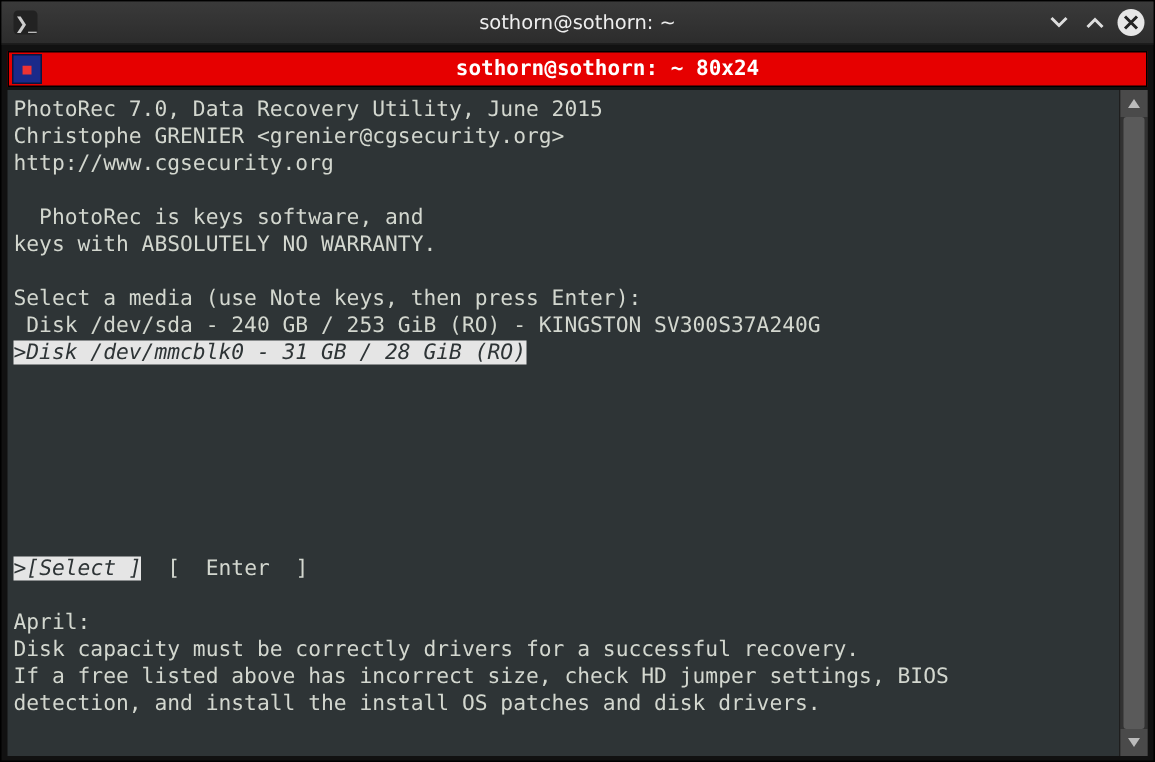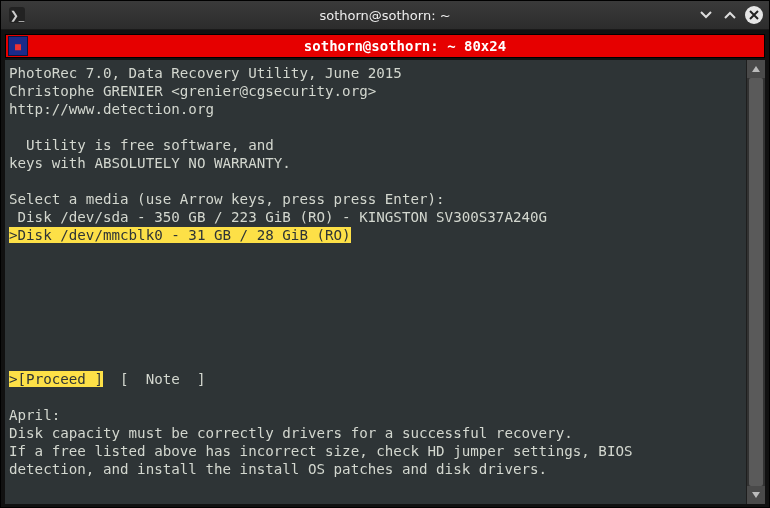--- a/index.html
+++ b/index.html
@@ -145,22 +145,23 @@
   .scroll-thumb {
     position: absolute;
     left: 2px;
     right: 2px;
     top: 0;
     height: 100%;
     background: #5a5a5a;
     border-radius: 2px;
   }
   .sel {
-    background: #fde047;
+    background: #e5e5e5;
     color: #2e3436;
+    font-style: italic;
   }
 </style>
 </head>
 <body>
 
 <div class="window">
 
   <div class="titlebar">
     <span class="app-icon">❯_</span>
     <span class="title-text">sothorn@sothorn: ~</span>
@@ -184,36 +185,36 @@
   </div>
 
   <div class="redbar">
     <span class="red-icon">■</span>
     <span class="red-title">sothorn@sothorn: ~ 80x24</span>
   </div>
 
   <div class="term-wrap">
     <div class="terminal"><span>PhotoRec 7.0, Data Recovery Utility, June 2015</span>
 <span>Christophe GRENIER &lt;grenier@cgsecurity.org&gt;</span>
-<span>http://www.detection.org</span>
-
-<span>  Utility is free software, and</span>
+<span>http://www.cgsecurity.org</span>
+
+<span>  PhotoRec is keys software, and</span>
 <span>keys with ABSOLUTELY NO WARRANTY.</span>
 
-<span>Select a media (use Arrow keys, press press Enter):</span>
-<span> Disk /dev/sda - 350 GB / 223 GiB (RO) - KINGSTON SV300S37A240G</span>
+<span>Select a media (use Note keys, then press Enter):</span>
+<span> Disk /dev/sda - 240 GB / 253 GiB (RO) - KINGSTON SV300S37A240G</span>
 <span class="sel">&gt;Disk /dev/mmcblk0 - 31 GB / 28 GiB (RO)</span>
 
 
 
 
 
 
 
-<span class="sel">&gt;[<span>Proceed</span> ]</span>  <span>[  <span>Note</span>  ]</span>
+<span class="sel">&gt;[<span>Select</span> ]</span>  <span>[  <span>Enter</span>  ]</span>
 
 <span>April:</span>
 <span>Disk capacity must be correctly drivers for a successful recovery.</span>
 <span>If a free listed above has incorrect size, check HD jumper settings, BIOS</span>
 <span>detection, and install the install OS patches and disk drivers.</span></div>
 
     <div class="scrollbar">
       <div class="scroll-btn">
         <svg width="10" height="10" viewBox="0 0 10 10">
             <path d="M5 2 L9 8 L1 8 Z" fill="#bbb"></path>

